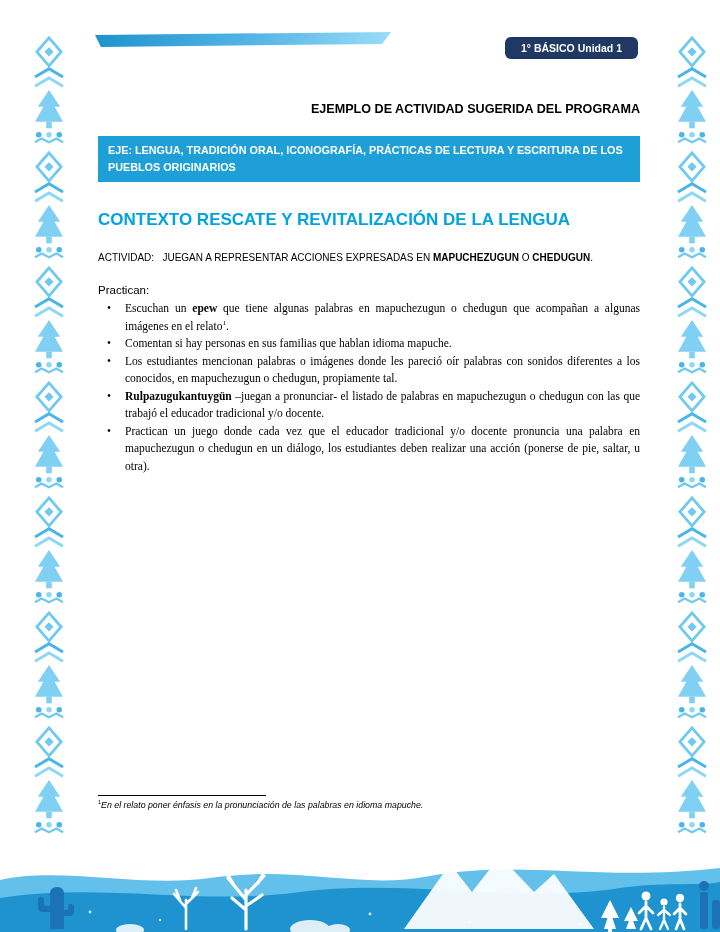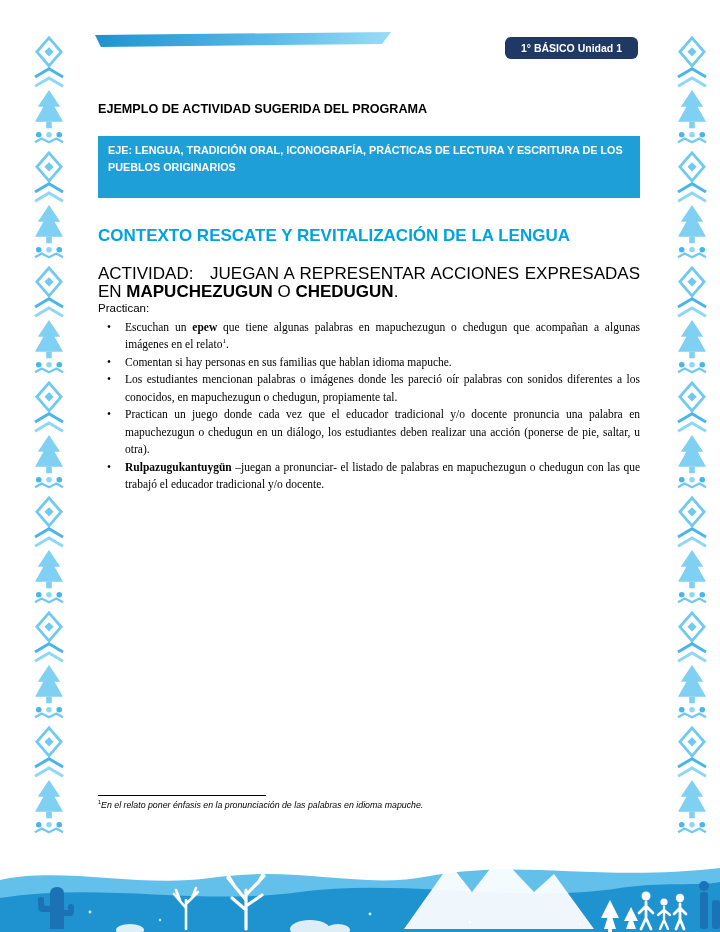--- a/index.html
+++ b/index.html
@@ -17,28 +17,28 @@
     background:linear-gradient(100deg,#1E93CF 0%,#56B6E6 55%,#9ADDF7 100%);
     clip-path:polygon(0 20%, 100% 0, 97% 80%, 2% 100%); }
 
   
   .badge { position:absolute; left:505px; top:37px; width:133px; height:22px;
     background:#1F3864; color:#fff; font-size:10.5px; font-weight:700;
     display:flex; align-items:center; justify-content:center; border-radius:6px; }
 
   .content { position:absolute; left:98px; top:102px; width:542px; }
 
-  h1.title { font-size:12.6px; font-weight:700; text-align:left; margin-bottom:20px; }
+  h1.title { font-size:12.6px; font-weight:700; text-align:right; margin-bottom:20px; }
 
   .eje-banner { background:#1F9FD8; color:#fff; font-weight:700; font-size:10.8px;
-    line-height:1.55; padding:6px 10px 23px; margin-bottom:28px; }
+    line-height:1.55; padding:6px 10px 7px; margin-bottom:28px; }
 
   .context { color:#00A3E0; font-size:17px; font-weight:700; margin-bottom:19px; }
 
-  p.activity { font-size:17px; line-height:17.5px; text-align:justify; }
+  p.activity { font-size:10px; line-height:17.5px; text-align:justify; margin-bottom:15px; }
   .examples-heading { font-size:11.5px; line-height:17.5px; margin-bottom:1px; }
 
   ul.bullets { list-style:none;font-family:Liberation Serif, serif; }
   ul.bullets li { position:relative; padding-left:27px; font-size:11.5px; line-height:17.5px; text-align:justify; }
   ul.bullets li::before { content:"\2022"; position:absolute; left:9px; }
 
   sup { font-size:0.62em; vertical-align:super; line-height:0; }
   .b { font-weight:700; }
 
   .footnote-block { position:absolute; left:98px; top:795px; width:542px; }
@@ -133,22 +133,22 @@
     <h2 class="context">CONTEXTO RESCATE Y REVITALIZACIÓN DE LA LENGUA</h2>
 
     <p class="activity"><span>ACTIVIDAD:&nbsp;&nbsp;&nbsp;</span><span>JUEGAN A REPRESENTAR ACCIONES EXPRESADAS EN </span><span class="b">MAPUCHEZUGUN</span><span> O </span><span class="b">CHEDUGUN</span><span>.</span></p>
 
     <p class="examples-heading">Practican:</p>
 
     <ul class="bullets">
         <li><span>Escuchan un </span><span class="b">epew</span><span> que tiene algunas palabras en mapuchezugun o chedugun que acompañan a algunas imágenes en el relato</span><sup>1</sup><span>.</span></li>
         <li><span>Comentan si hay personas en sus familias que hablan idioma mapuche.</span></li>
         <li><span>Los estudiantes mencionan palabras o imágenes donde les pareció oír palabras con sonidos diferentes a los conocidos, en mapuchezugun o chedugun, propiamente tal.</span></li>
+        <li><span class="b">Rulpazugukantuygün</span><span> –juegan a pronunciar- el listado de palabras en mapuchezugun o chedugun con las que trabajó el educador tradicional y/o docente.</span></li>
         <li><span>Practican un juego donde cada vez que el educador tradicional y/o docente pronuncia una palabra en mapuchezugun o chedugun en un diálogo, los estudiantes deben realizar una acción (ponerse de pie, saltar, u otra).</span></li>
-        <li><span class="b">Rulpazugukantuygün</span><span> –juegan a pronunciar- el listado de palabras en mapuchezugun o chedugun con las que trabajó el educador tradicional y/o docente.</span></li>
       </ul>
   </div>
 
   <div class="footnote-block">
     <div class="footnote-rule"></div>
     <p class="footnote"><sup>1</sup><span>En el relato poner énfasis en la pronunciación de las palabras en idioma mapuche.</span></p>
   </div>
 
   <svg class="footer-art" viewBox="0 0 720 100">
 

